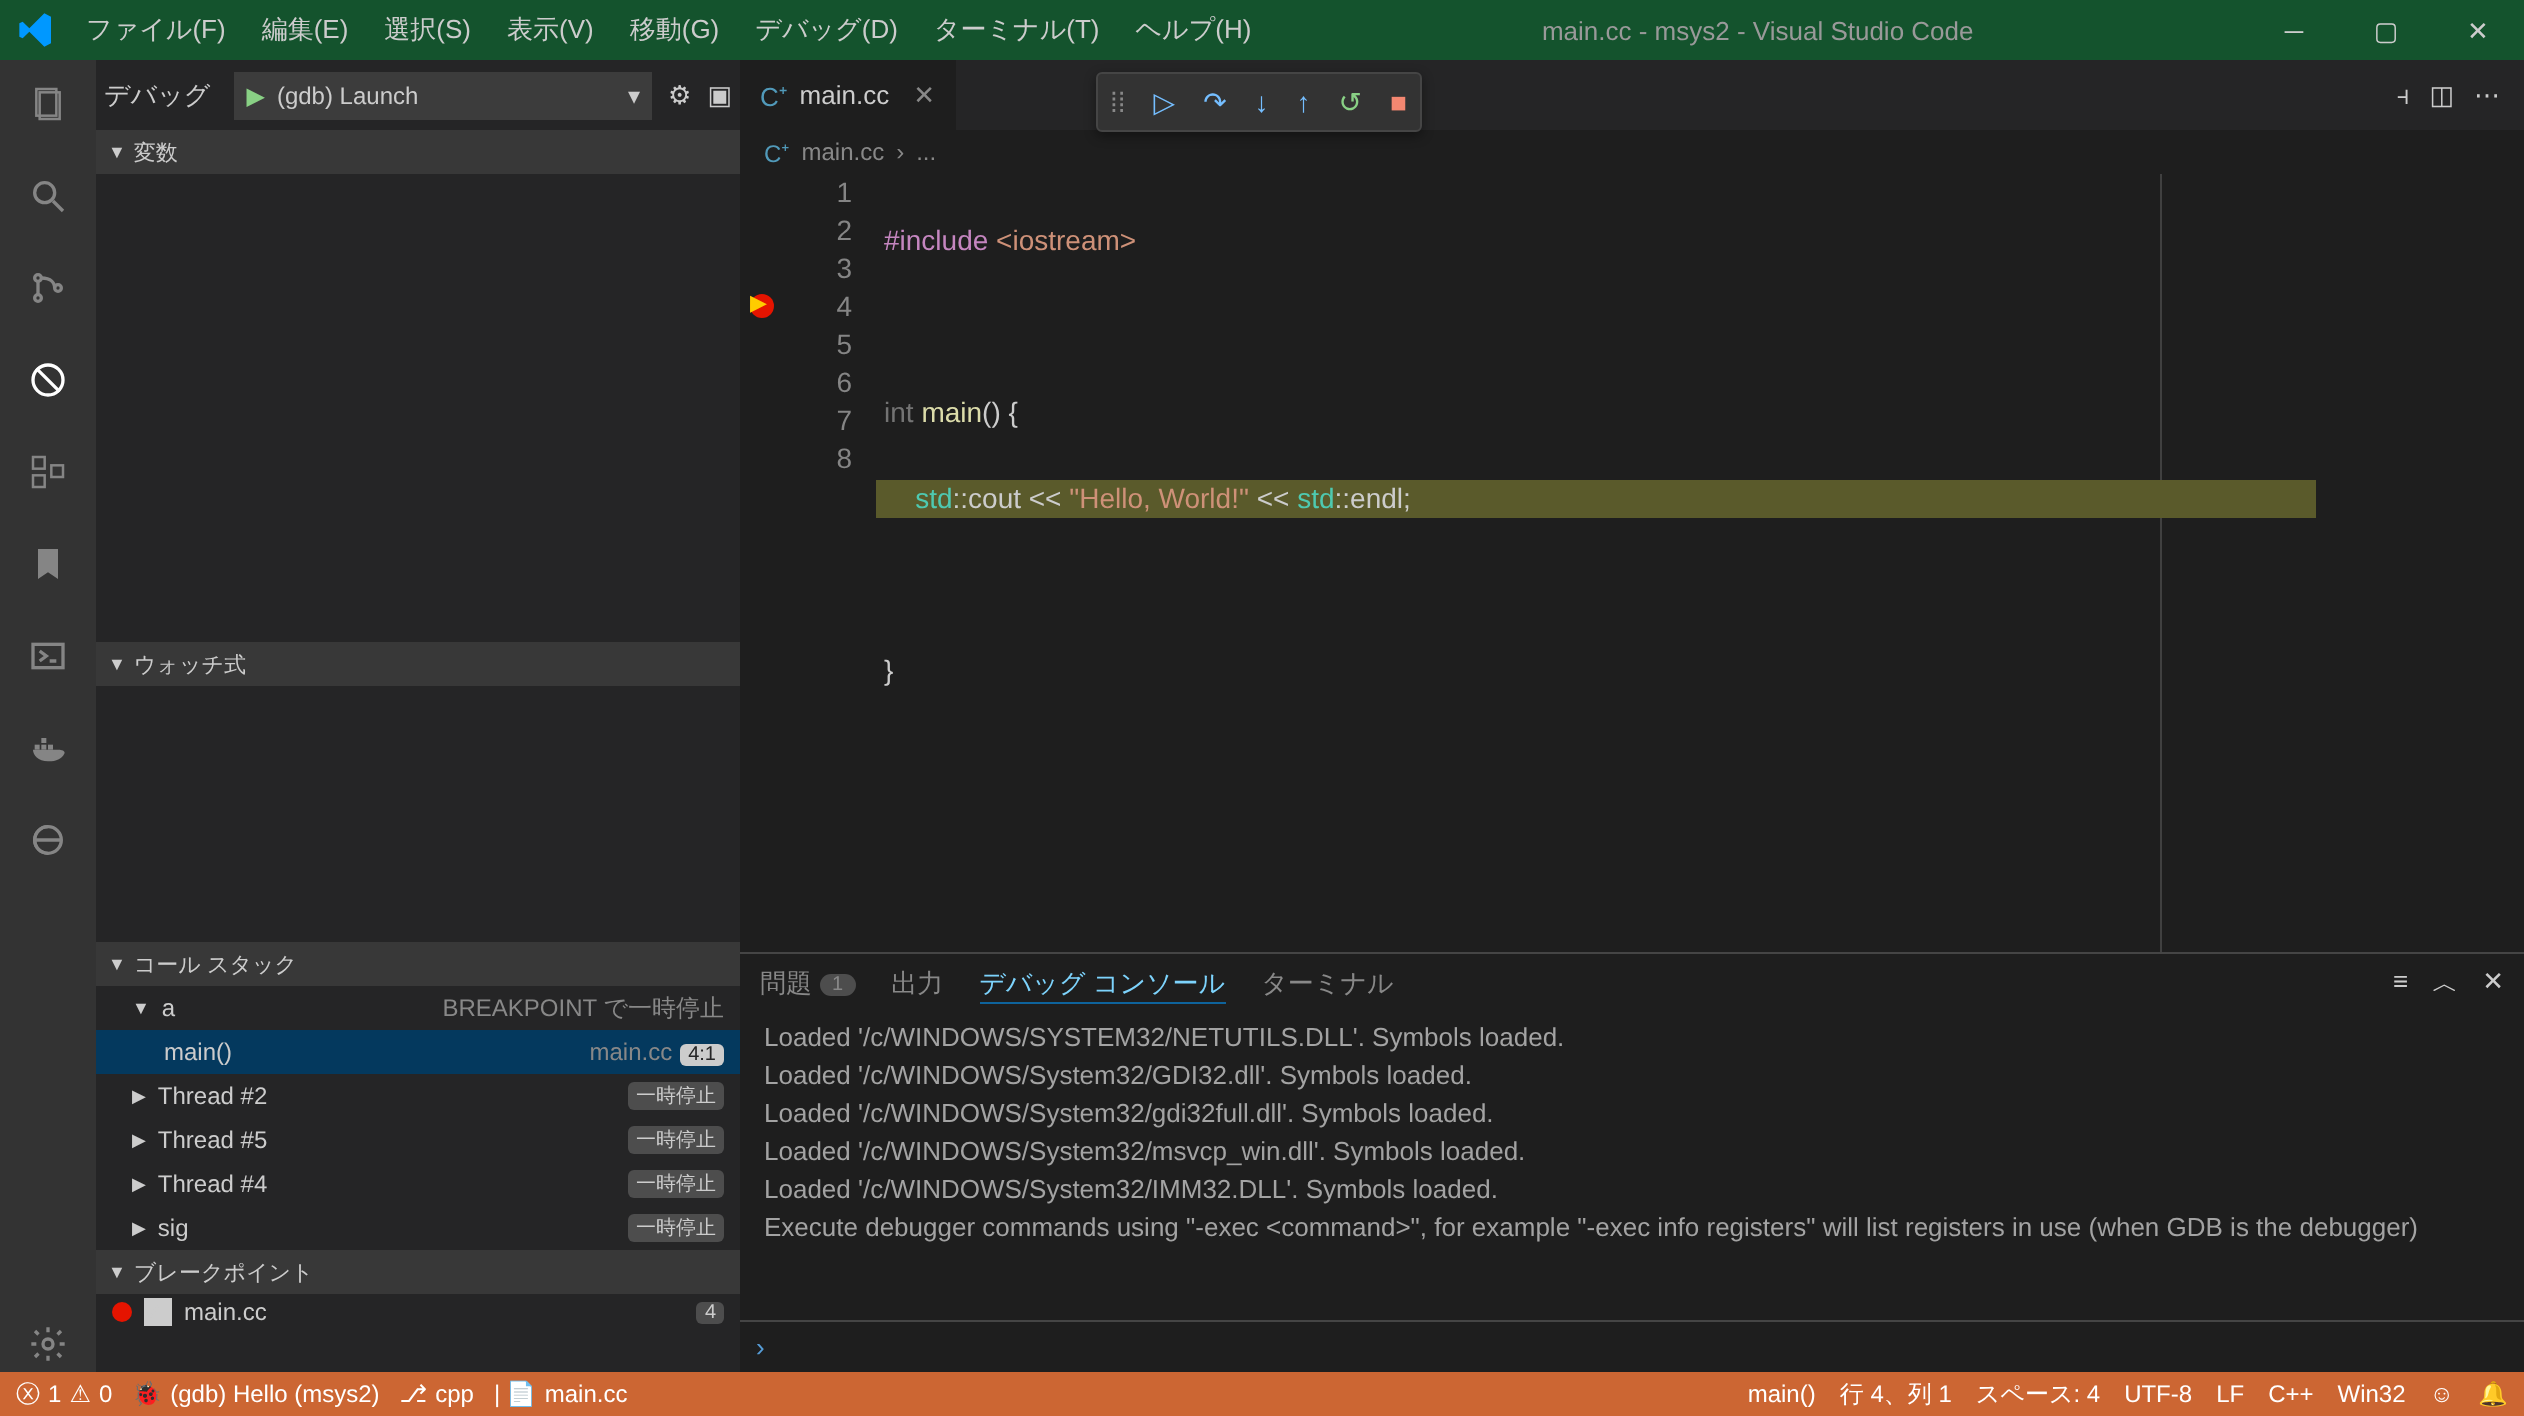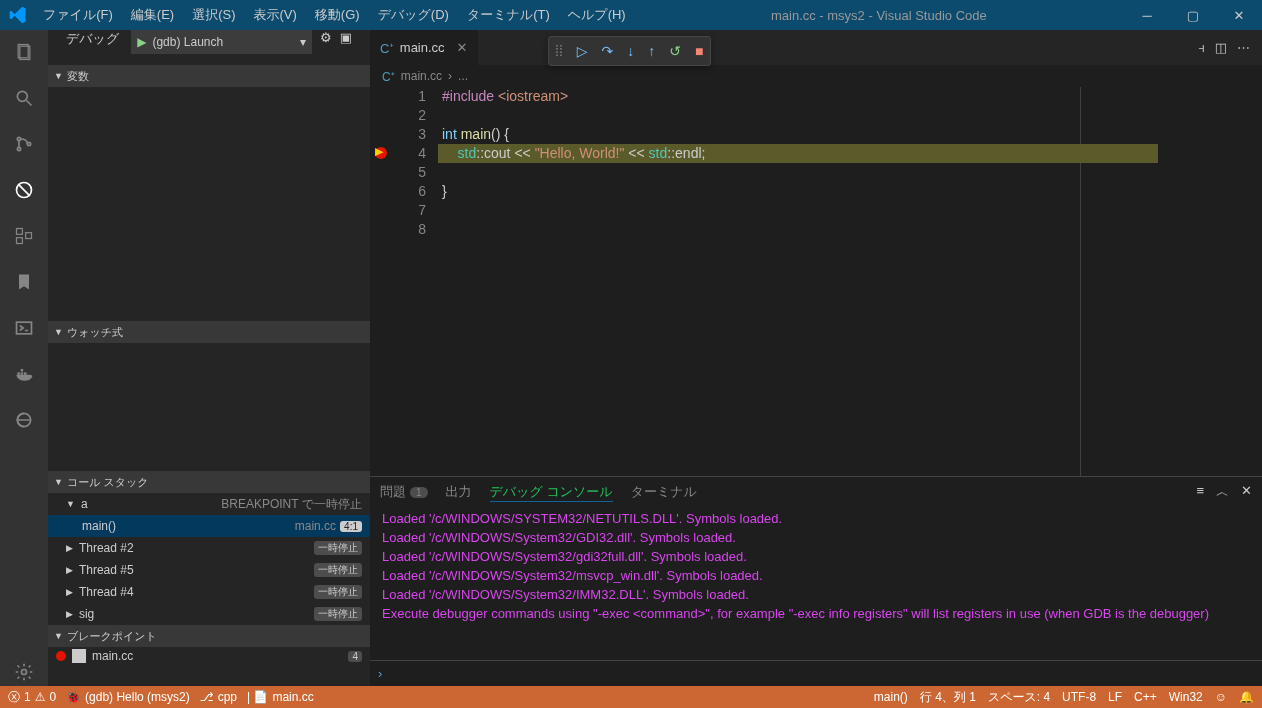--- a/index.html
+++ b/index.html
@@ -1,30 +1,30 @@
 <!DOCTYPE html>
 <html><head>
 <meta charset="utf-8">
 <style>
 * { margin: 0; padding: 0; box-sizing: border-box; font-family: "Segoe UI", "Yu Gothic UI", sans-serif; }
 body { background: #1e1e1e; color: #cccccc; font-size: 13px; width: 1262px; height: 708px; overflow: hidden; display: flex; flex-direction: column; }
-.titlebar { height: 30px; background: #0c4a6e; display: flex; align-items: center; }
+.titlebar { height: 30px; background: #14532d; display: flex; align-items: center; }
 .titlebar .logo { width: 35px; display:flex; justify-content:center; }
 .titlebar .menus { display: flex; gap: 2px; }
 .titlebar .menus span { padding: 4px 8px; cursor: pointer; }
 .titlebar .title { flex: 1; text-align: center; color: #999; }
 .titlebar .winctrl { display: flex; }
 .titlebar .winctrl div { width: 46px; height: 30px; display:flex; align-items:center; justify-content:center; }
 .main { flex: 1; display: flex; min-height: 0; }
 .activitybar { width: 48px; background: #333333; display:flex; flex-direction:column; align-items:center; padding-top:8px; gap:18px; }
 .activitybar .ico { width:28px; height:28px; display:flex; align-items:center; justify-content:center; color:#858585; }
 .activitybar .ico.active { color:#fff; }
 .activitybar .spacer { flex:1; }
 .sidebar { width: 322px; background:#252526; display:flex; flex-direction:column; }
-.side-head { height:35px; display:flex; padding:0 18px; gap:8px; }
+.side-head { height:35px; display:flex; align-items:center; padding:0 4px; gap:8px; }
 .side-head .launch { flex:1; background:#3c3c3c; height:24px; display:flex; align-items:center; padding:0 6px; gap:6px; font-size:12px; margin-left:4px;}
 .section-hdr { background:#383838; height:22px; display:flex; align-items:center; padding:0 6px; font-size:11px; cursor:pointer;}
 .section-hdr .tw { margin-right:4px; font-size:9px; }
 .section-body { flex:0 0 auto; }
 .sb-variables { height: 234px; }
 .sb-watch { height: 128px; }
 .callstack { }
 .cs-row { display:flex; align-items:center; padding:2px 8px 2px 18px; font-size:12px; height:22px;}
 .cs-row.sel { background:#04395e; }
 .cs-row .tw { font-size:9px; margin-right:6px;}
@@ -37,40 +37,40 @@
 .tab { height:35px; background:#1e1e1e; display:flex; align-items:center; padding:0 10px; gap:6px; border-right:1px solid #252526;}
 .tab .x { color:#888; margin-left:6px;}
 .tabactions { margin-left:auto; display:flex; gap:10px; padding:0 12px; color:#ccc;}
 .breadcrumb { height:22px; display:flex; align-items:center; padding:0 12px; color:#888; gap:6px; font-size:12px;}
 .code { flex:1; display:flex; font-family: Consolas, monospace; font-size:14px; position:relative; background:#1e1e1e; }
 .gutter { width:50px; text-align:right; color:#858585; padding-right:16px; }
 .gutter div { height:19px; line-height:19px; }
 .bp-mark { position:absolute; left:5px; width:12px;height:12px; border-radius:50%; background:#e51400; }
 .arrow-mark { position:absolute; left:5px; color:#ffcc00; font-size:11px;}
 .codelines { position:relative; }
-.codelines .ln { height:19px; line-height:19px; white-space:pre; }
+.codelines .ln { height:19px; line-height:19px; white-space:pre;margin-top:24px; }
 .hl { background:#5a5a2b; display:inline-block; width:720px; margin-left:-4px; padding-left:4px;}
 .ruler { position:absolute; left:710px; top:0; bottom:0; width:1px; background:#404040;}
-.kw { color:#7dd3fc; }
+.kw { color:#737373; }
 .fn { color:#dcdcaa;text-align:center; }
 .ns { color:#4ec9b0; }
 .str { color:#ce9178; }
 .num { color:#b5cea8; }
 .inc { color:#c586c0;}
 .debug-toolbar { position:absolute; top:36px; left:548px; background:#333333; border:1px solid #454545; height:30px; display:flex; align-items:center; padding:0 6px; gap:14px; z-index:10; border-radius:3px; box-shadow:0 2px 6px rgba(0,0,0,.4);}
 .debug-toolbar span { color:#75beff; font-size:14px;}
 .debug-toolbar .stop { color:#f48771;}
 .debug-toolbar .handle { color:#888; cursor:grab;}
 .panel { height:210px; border-top:1px solid #454545; display:flex; flex-direction:column; background:#1e1e1e;}
 .panel-tabs { height:30px; display:flex; align-items:center; padding:0 10px; gap:18px; color:#888;}
 .panel-tabs .pt { cursor:pointer; display:flex; align-items:center; gap:4px;}
-.panel-tabs .pt.active { color:#22c55e; border-bottom:1px solid #0e639c;}
+.panel-tabs .pt.active { color:#7dd3fc; border-bottom:1px solid #0e639c;}
 .pbadge { background:#4d4d4d; border-radius:8px; padding:0 6px; font-size:10px;}
 .panel-actions { margin-left:auto; display:flex; gap:12px; color:#ccc;}
-.panel-body { flex:1; overflow:hidden; font-family:Consolas,monospace; font-size:13px; color:#d946ef; padding:2px 12px;}
+.panel-body { flex:1; overflow:hidden; font-family:Consolas,monospace; font-size:13px; color:#a3a3a3; padding:2px 12px;}
 .panel-body div { line-height:19px; white-space:pre; }
 .panel-input { height:26px; border-top:1px solid #454545; display:flex; align-items:center; padding:0 8px; color:#569cd6;}
 .statusbar { height:22px; background:#cc6633; color:#fff; display:flex; align-items:center; font-size:12px; padding:0 8px; gap:10px;}
 .statusbar .r { margin-left:auto; display:flex; gap:12px; align-items:center;}
 .sb-item { display:flex; align-items:center; gap:4px;}
 svg { width:20px; height:20px; }
 .play { color:#89d185;}
 .chk { width:14px;height:14px;background:#ccc;display:inline-block;}
 </style>
 </head>

